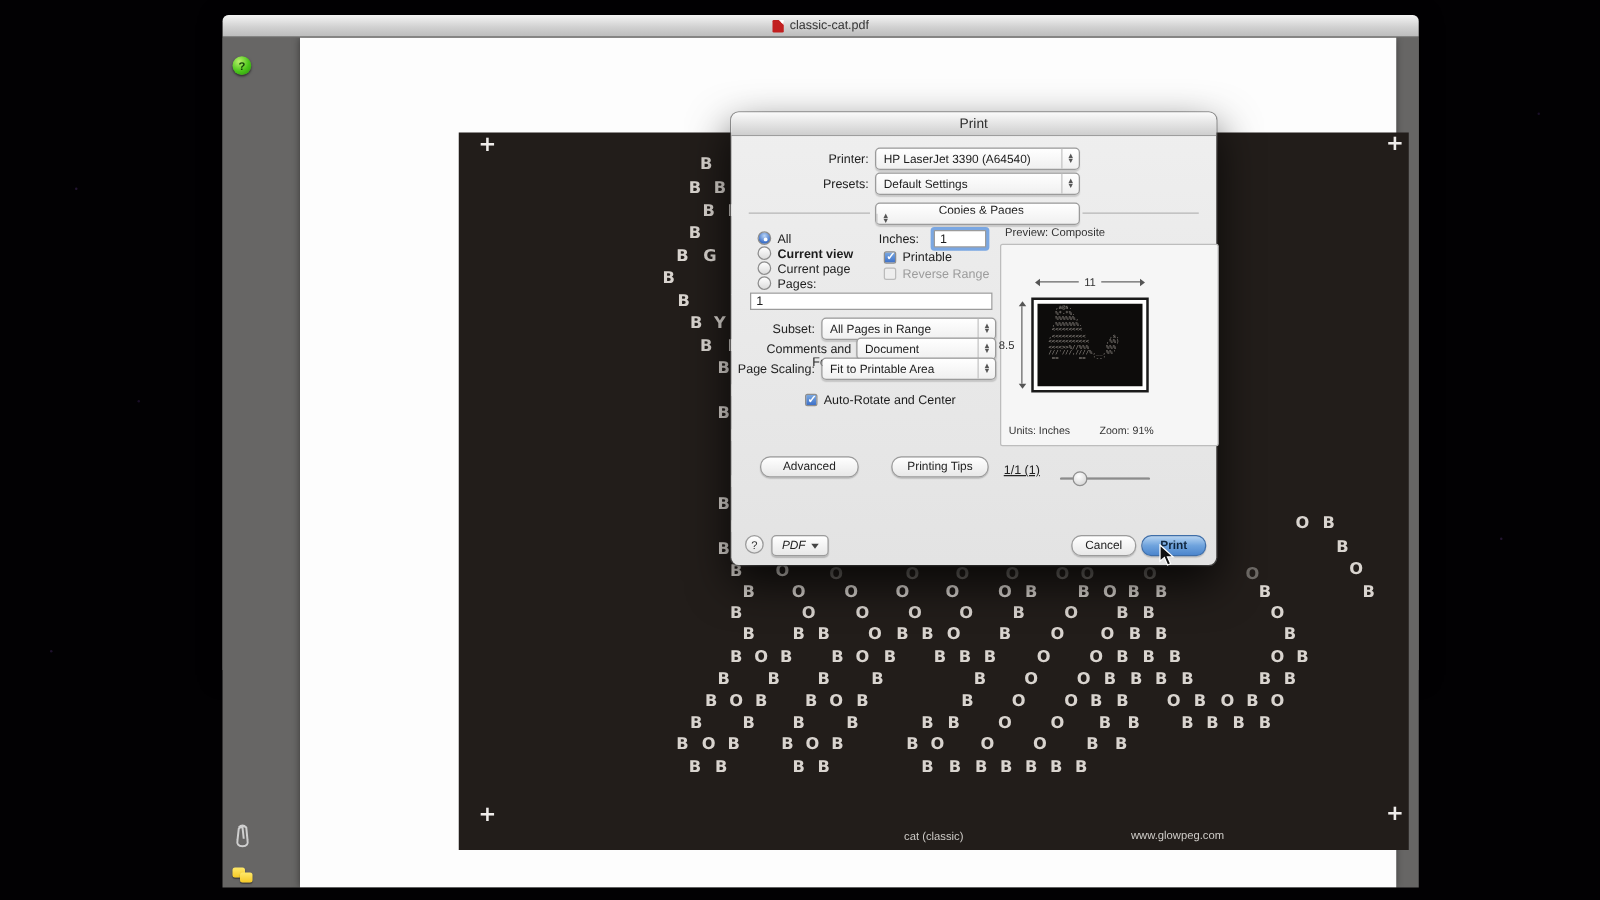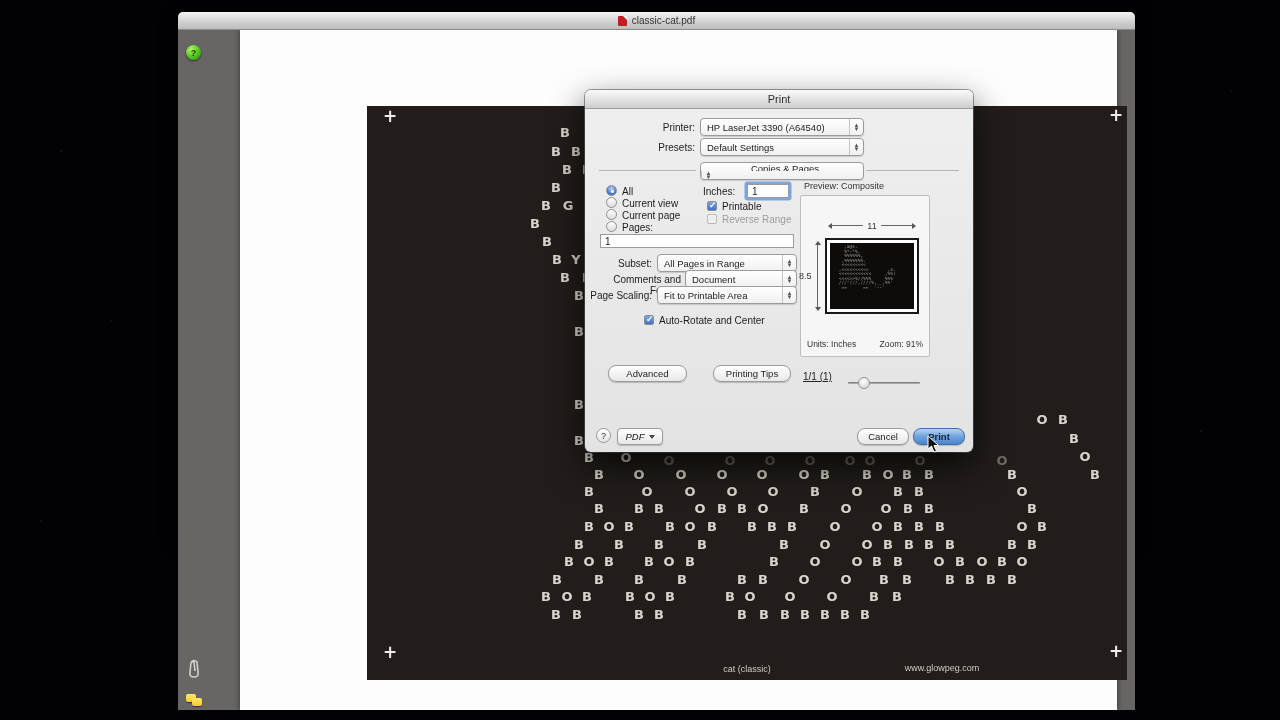--- a/index.html
+++ b/index.html
@@ -71,21 +71,21 @@
   .chk.disabled{border-color:#bbb;background:#eee;}
   .lbl{position:absolute;white-space:nowrap;}
   .lbl.dis{color:#9c9c9c;}
 
   .txtfield{position:absolute;background:#fff;border:1px solid #9b9b9b;font-size:10px;
             padding:1px 4px;box-sizing:border-box;}
   #copies-field{box-shadow:0 0 0 2.5px #7aa7e2;border-radius:1px;}
 
   
   #preview-panel{position:absolute;left:215px;top:105px;width:128px;height:160px;background:#f6f6f6;
-                 border:1px solid #bdbdbd;border-radius:2px;}
+                 border:1px solid #bdbdbd;border-radius:2px;padding-left:45px;}
   #preview-label{position:absolute;left:219px;top:91px;font-size:9px;color:#333;}
   #thumb{position:absolute;left:24px;top:42px;width:94px;height:76px;background:#fff;
          border:2px solid #1a1a1a;box-sizing:border-box;}
   #thumb-art{position:absolute;left:3px;top:3px;right:3px;bottom:3px;background:#0d0c0b;overflow:hidden;}
   #preview-art{margin:2px 0 0 6px;font-family:"DejaVu Sans Mono",monospace;font-size:4.5px;line-height:4.5px;
                color:#9a948e;white-space:pre;}
   .dim-h{position:absolute;left:24px;top:25px;width:94px;height:9px;display:flex;align-items:center;}
   .dim-h .line{flex:1;height:1px;background:#666;}
   .dim-h .num{padding:0 4px;font-size:9px;color:#333;}
   .tri-l{width:0;height:0;border:3px solid transparent;border-right:4px solid #555;}
@@ -355,21 +355,21 @@
     <div class="hline" style="left:14px;width:97px;"></div>
     <div class="hline" style="left:281px;width:93px;"></div>
     <div class="dropdown" style="left:115px;top:72px;width:162px;flex-direction:column;">
       <span class="dd-value">Copies &amp; Pages</span>
       <span class="dd-arrows">▲<br>▼</span>
     </div>
 
     <div class="radio on" style="left:21px;top:95px;"></div>
     <div class="lbl" style="left:37px;top:96px;">All</div>
     <div class="radio" style="left:21px;top:107px;"></div>
-    <div class="lbl" style="left:37px;top:108px;">Current view</div>
+    <div class="lbl" style="left:37px;top:108px;font-weight:bold;">Current view</div>
     <div class="radio" style="left:21px;top:119px;"></div>
     <div class="lbl" style="left:37px;top:120px;">Current page</div>
     <div class="radio" style="left:21px;top:131px;"></div>
     <div class="lbl" style="left:37px;top:132px;">Pages:</div>
     <div class="txtfield" style="left:15px;top:144px;width:194px;height:14px;">1</div>
 
     <div class="lbl" style="left:118px;top:96px;">Inches:</div>
     <div class="txtfield" id="copies-field" style="left:162px;top:94px;width:42px;height:14px;">1</div>
     <div class="chk on" style="left:122px;top:111px;"></div>
     <div class="lbl" style="left:137px;top:111px;">Printable</div>

